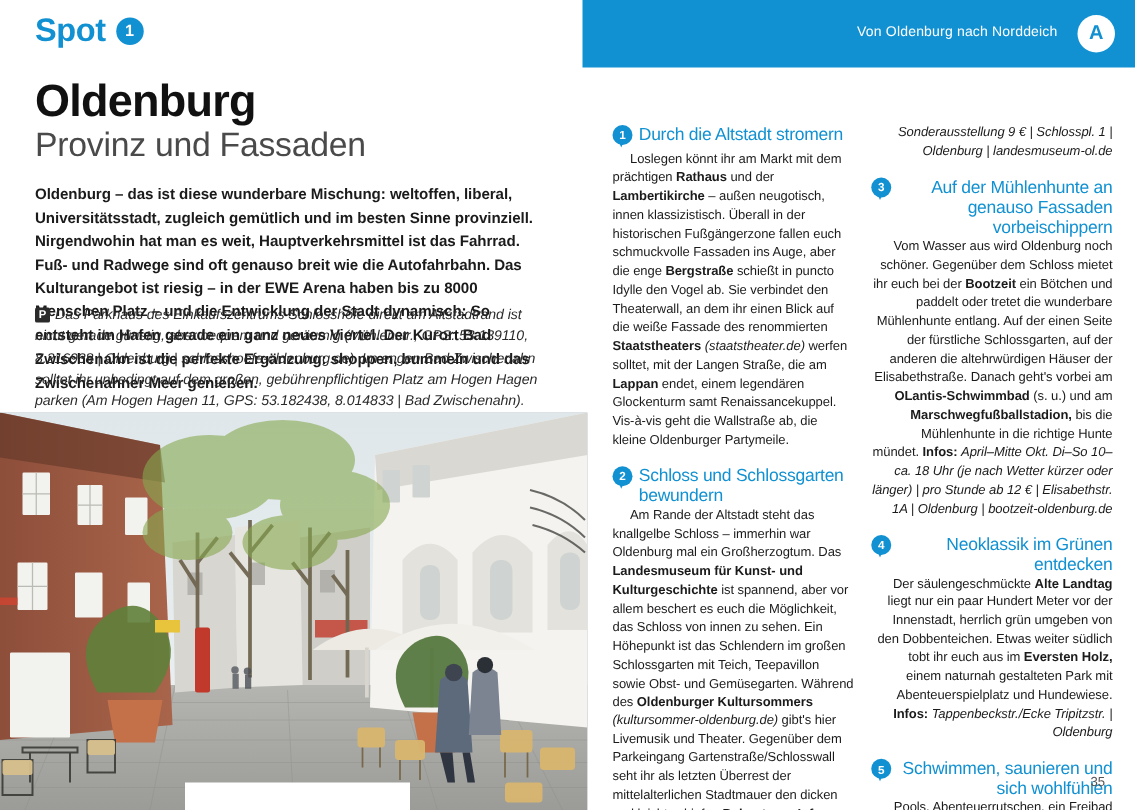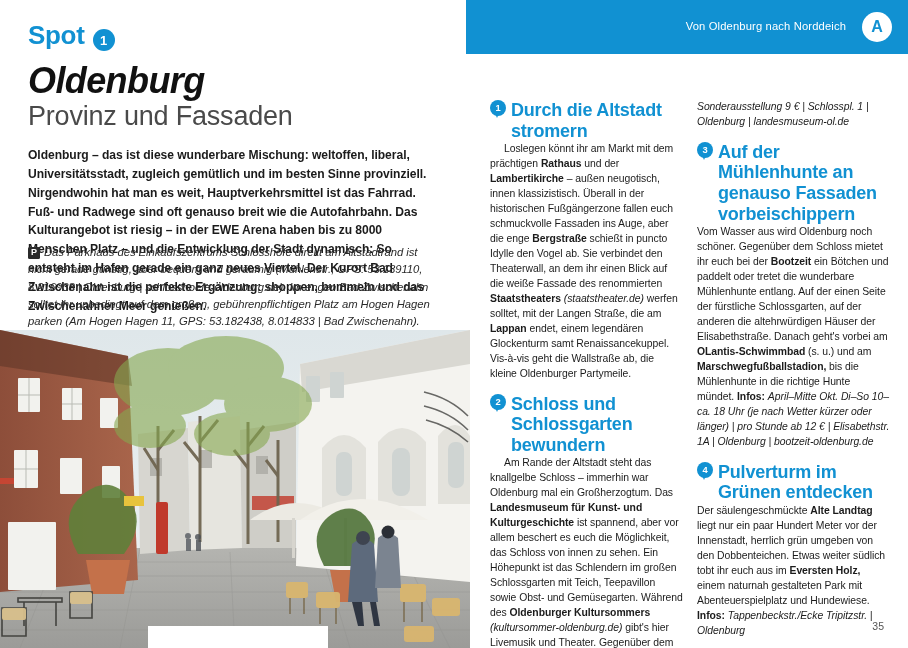--- a/index.html
+++ b/index.html
@@ -52,23 +52,23 @@
     font-size: 16px;
     font-weight: bold;
     display: flex;
     align-items: center;
     justify-content: center;
     line-height: 1;
   }
   .spot-label {
     position: absolute;
     left: 28px;
-    top: 20px;
+    top: 9px;
     display: flex;
-    align-items: flex-end;
+    align-items: center;
     gap: 8px;
   }
   .spot-label-text {
     font-size: 26px;
     font-weight: bold;
     color: #1191d2;
     letter-spacing: -0.3px;
   }
   .spot-label-num {
     width: 22px;
@@ -94,21 +94,20 @@
   }
   .title-main {
     position: absolute;
     left: 28px;
     top: 4px;
     font-size: 36px;
     font-weight: bold;
     color: #111111;
     letter-spacing: -0.6px;
     line-height: 1.05;
-    font-style: italic;
   }
   .title-sub {
     position: absolute;
     left: 28px;
     top: 44px;
     font-size: 27px;
     font-weight: normal;
     color: #4a4a4a;
     letter-spacing: -0.2px;
     line-height: 1.1;
@@ -209,21 +208,21 @@
     display: flex;
     gap: 14px;
   }
   .col {
     width: 193px;
     font-size: 10.4px;
     line-height: 1.44;
     color: #1b1b1b;
     letter-spacing: -0.05px;
   }
-  .col-right { padding-top: 0; }
+  .col-right { padding-top: 0; text-align: right; }
 
   .act {
     margin-bottom: 12px;
   }
   .act-head {
     display: flex;
     align-items: flex-start;
     gap: 5px;
     margin-bottom: 1px;
   }
@@ -253,22 +252,22 @@
     position: absolute;
     top: 11px;
     left: 4.2px;
     width: 0;
     height: 0;
     border-left: 3.8px solid transparent;
     border-right: 3.8px solid transparent;
     border-top: 7px solid #1191d2;
   }
   .act-title {
-    font-size: 18px;
-    font-weight: bold;
+    font-size: 14px;
+    font-weight: normal;
     color: #1191d2;
     line-height: 1.14;
     letter-spacing: -0.2px;
     padding-top: 0px;
   }
   .act-body {
     text-indent: 14px;
   }
   .act-body.no-indent { text-indent: 0; }
   .act-body b { font-weight: bold; }
@@ -507,21 +506,21 @@
         </div>
         <div class="act-body no-indent">Vom Wasser aus wird Oldenburg noch schöner. Gegenüber dem Schloss mietet ihr euch bei der <b>Bootzeit</b> ein Bötchen und paddelt oder tretet die wunderbare Mühlenhunte entlang. Auf der einen Seite der fürstliche Schlossgarten, auf der anderen die altehrwürdigen Häuser der Elisabethstraße. Danach geht's vorbei am <b>OLantis-Schwimmbad</b> (s. u.) und am <b>Marschwegfußballstadion,</b> bis die Mühlenhunte in die richtige Hunte mündet. <span class="infos-label">Infos:</span> <i>April–Mitte Okt. Di–So 10–ca. 18 Uhr (je nach Wetter kürzer oder länger) | pro Stunde ab 12 € | Elisabethstr. 1A | Oldenburg | bootzeit-oldenburg.de</i></div>
       </div>
 
       <div class="act">
         <div class="act-head">
           <span class="pin">
             <span class="pin-tail"></span>
             <span class="pin-circle">4</span>
           </span>
-          <span class="act-title">Pulverturm im Grünen entdecken</span>
+          <span class="act-title">Neoklassik im Grünen entdecken</span>
         </div>
         <div class="act-body no-indent">Der säulengeschmückte <b>Alte Landtag</b> liegt nur ein paar Hundert Meter vor der Innenstadt, herrlich grün umgeben von den Dobbenteichen. Etwas weiter südlich tobt ihr euch aus im <b>Eversten Holz,</b> einem naturnah gestalteten Park mit Abenteuerspielplatz und Hundewiese. <span class="infos-label">Infos:</span> <i>Tappenbeckstr./Ecke Tripitzstr. | Oldenburg</i></div>
       </div>
 
       <div class="act">
         <div class="act-head">
           <span class="pin">
             <span class="pin-tail"></span>
             <span class="pin-circle">5</span>
           </span>

